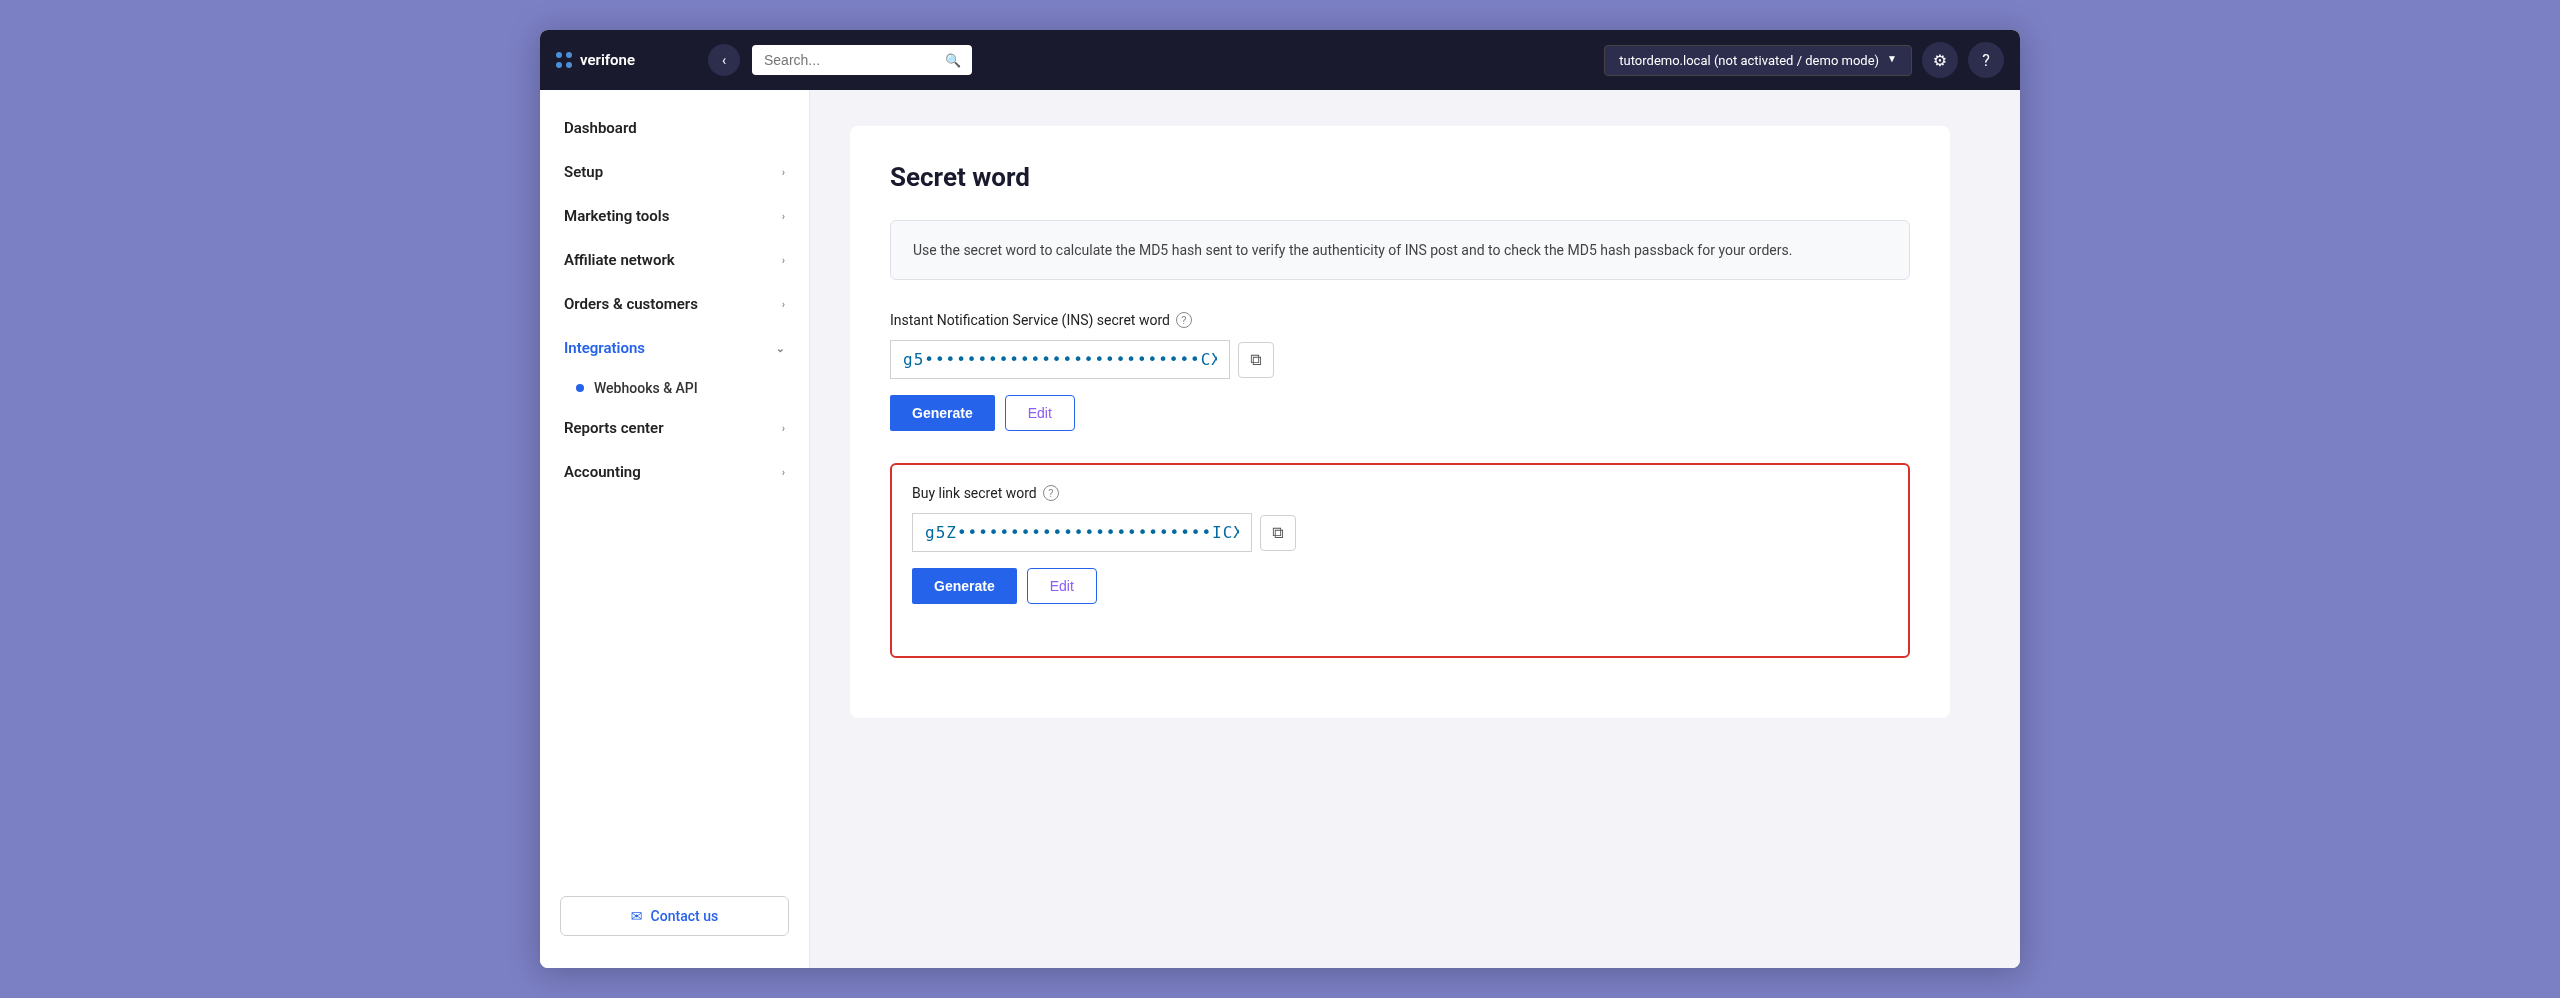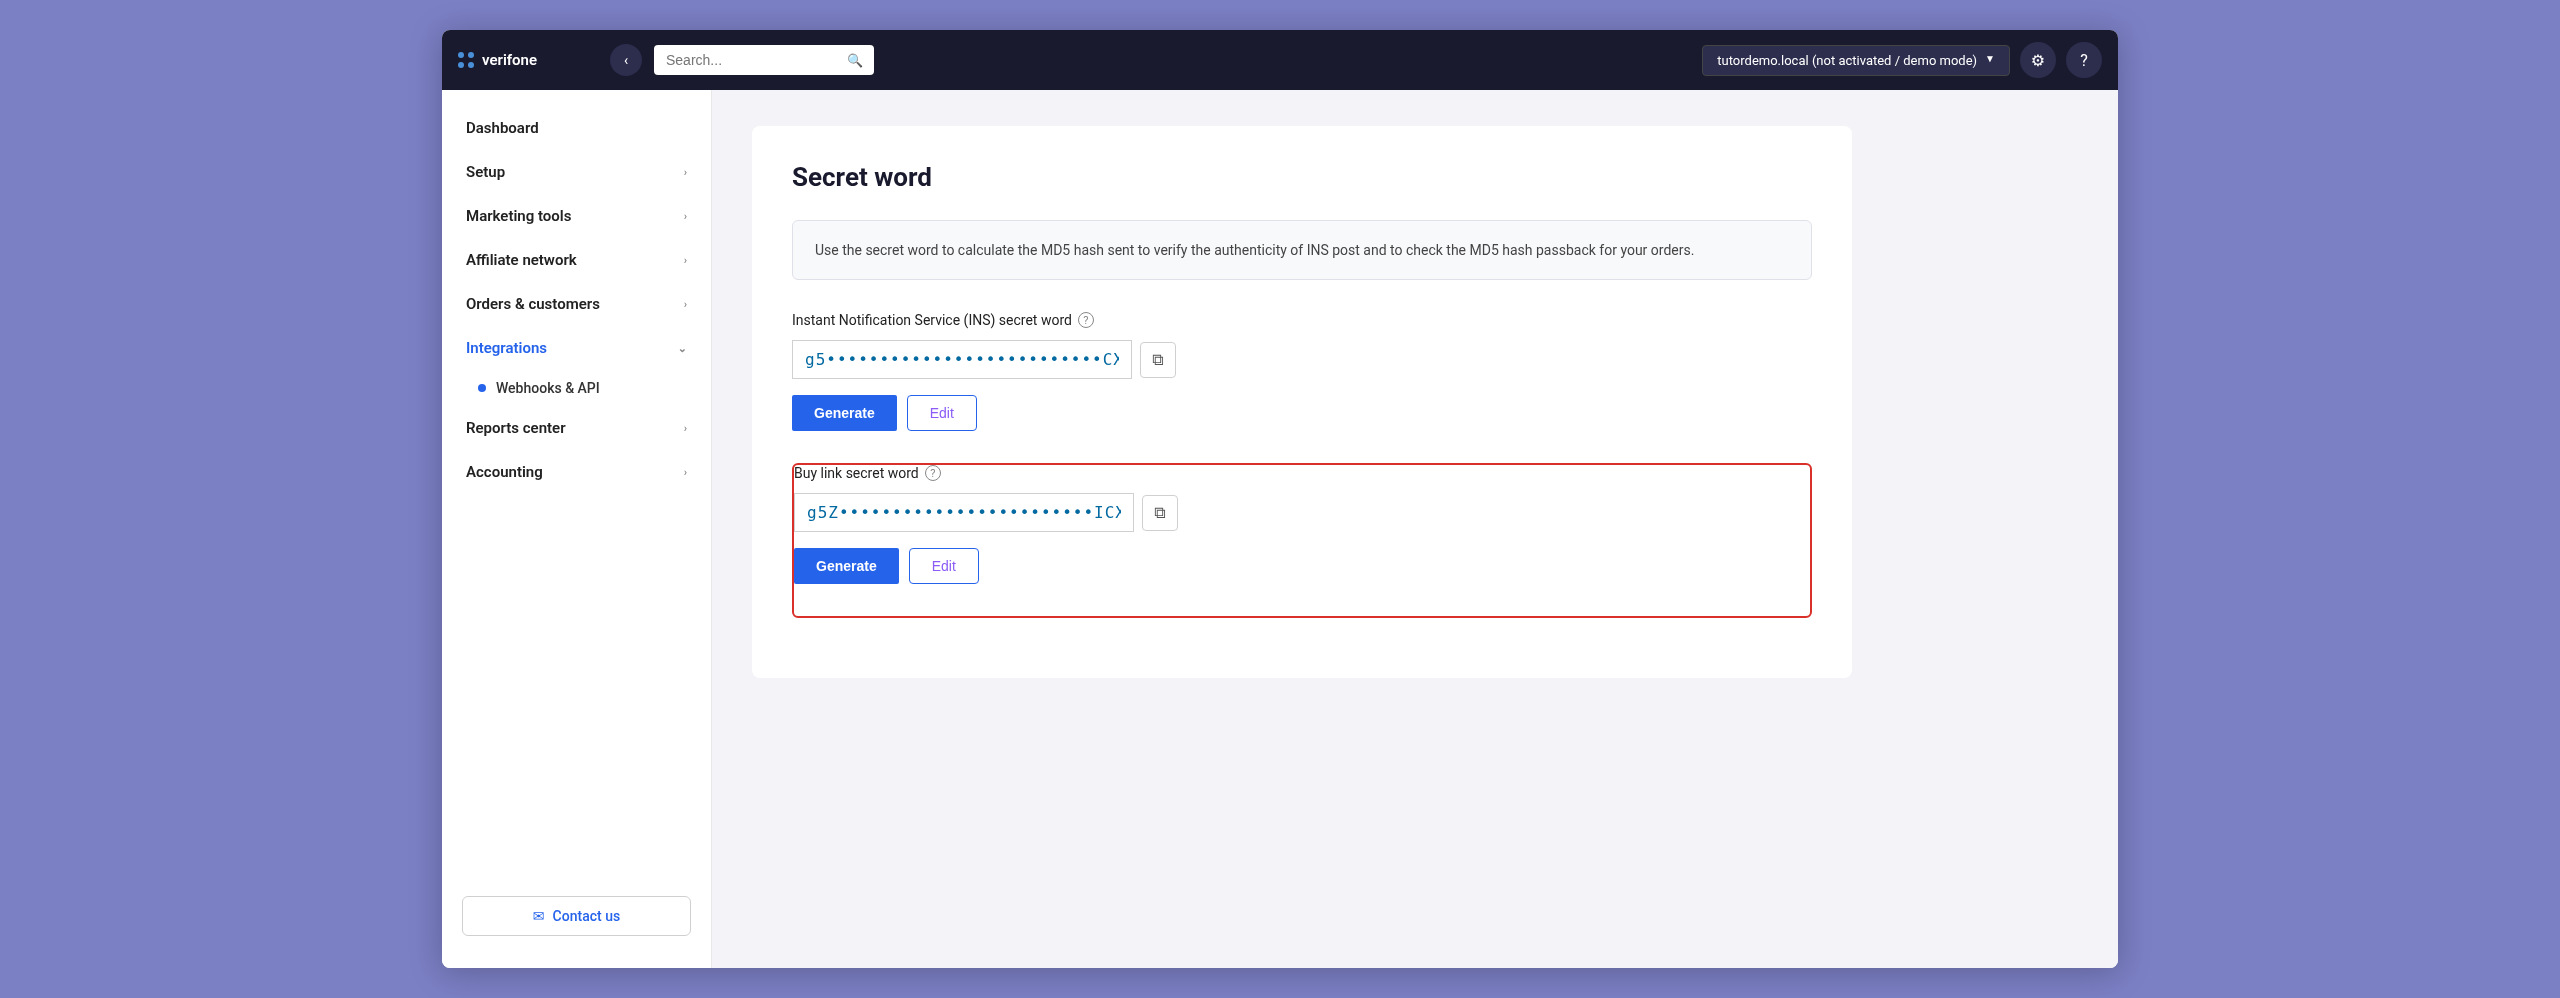--- a/index.html
+++ b/index.html
@@ -6,21 +6,21 @@
     body {
       background: #7b7fc4;
       font-family: -apple-system, BlinkMacSystemFont, 'Segoe UI', Roboto, sans-serif;
       min-height: 100vh;
       display: flex;
       align-items: center;
       justify-content: center;
       padding: 30px;
     }
     .window {
-      width: 1676px;
+      width: 1480px;
       max-width: 100%;
       background: #fff;
       border-radius: 8px;
       overflow: hidden;
       box-shadow: 0 4px 32px rgba(0,0,0,0.25);
     }
     
     .topnav {
       background: #1a1a2e;
       display: flex;
@@ -292,20 +292,21 @@
       padding: 9px 22px;
       font-size: 14px;
       font-weight: 400;
       cursor: pointer;
     }
 
     
     .highlighted-section {
       border: 2px solid #d9302a;
       border-radius: 6px;
+      padding: 20px;
       margin-bottom: 24px;
       background: #fff;
     }
   </style>
 </head>
 <body>
 
 <div class="window">
 
   <div class="topnav">

